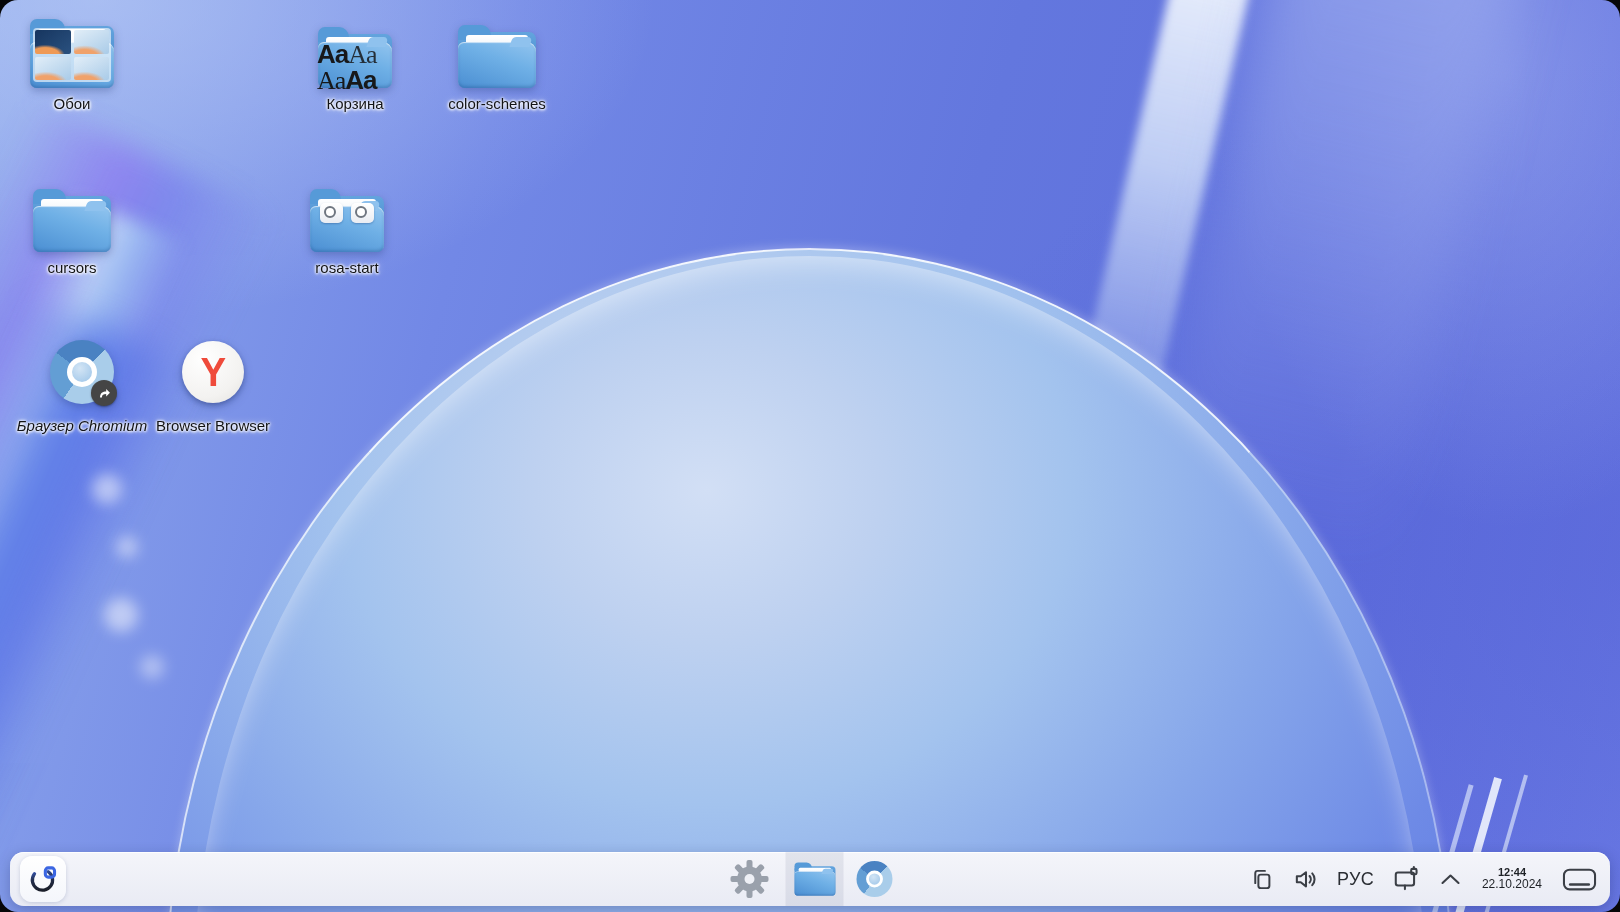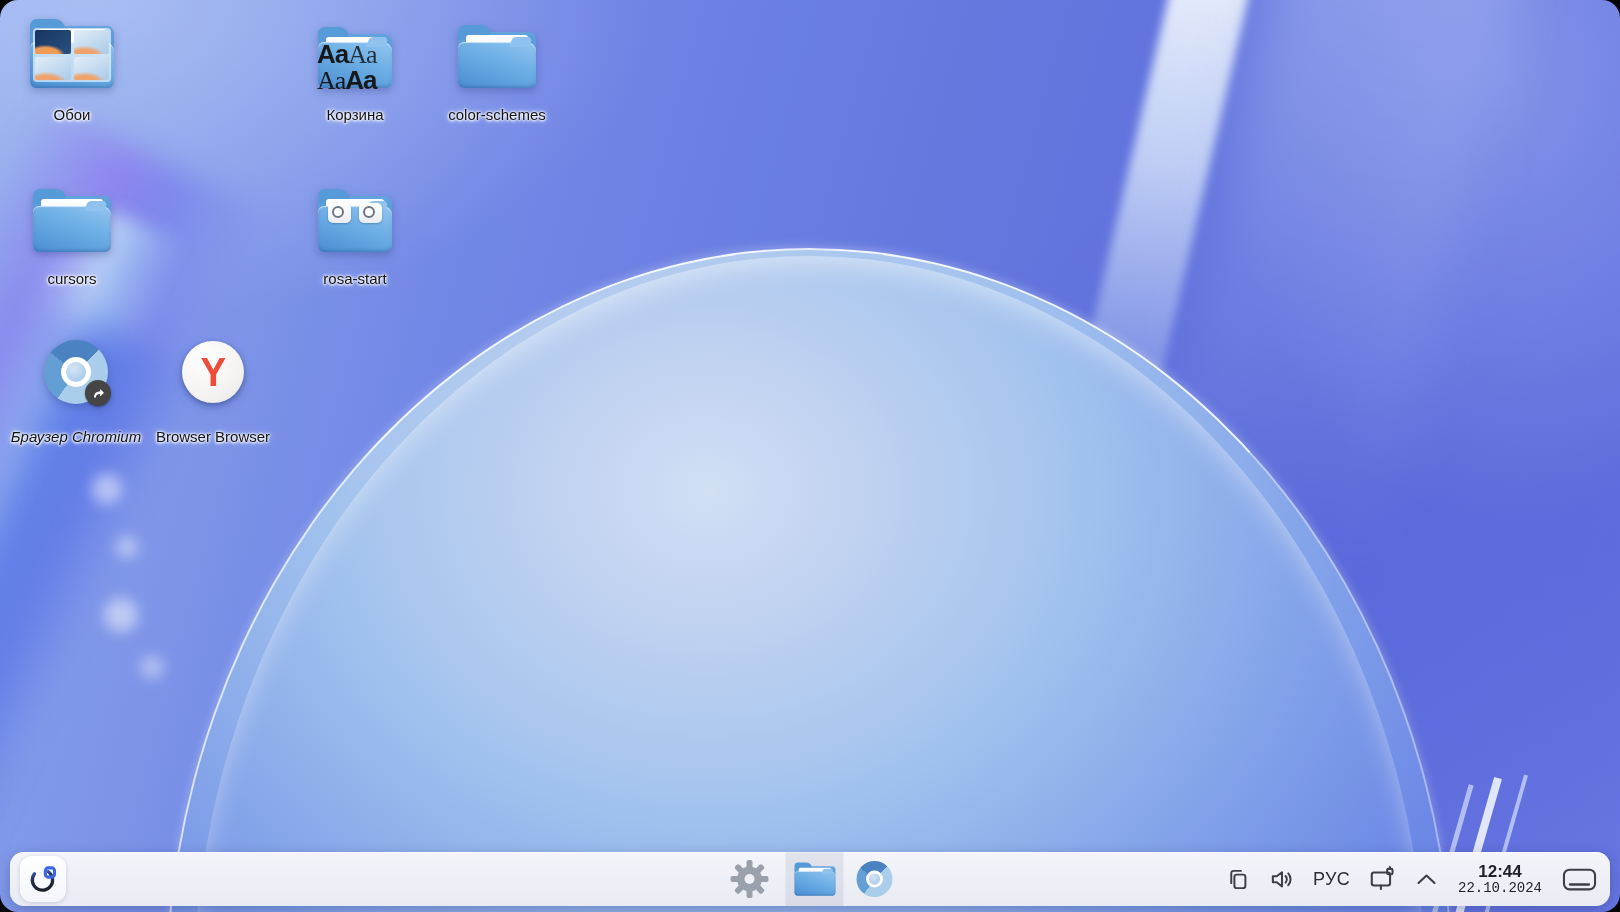--- a/index.html
+++ b/index.html
@@ -32,21 +32,21 @@
     border:2px solid transparent;border-top-color:rgba(255,255,255,.85);border-left-color:rgba(255,255,255,.7);
     border-right-color:rgba(255,255,255,.4);box-shadow:0 -2px 10px rgba(255,255,255,.25);}
   .sphere::before{content:"";position:absolute;inset:6px 26px;border-radius:50%;
     box-shadow:inset 0 14px 30px -8px rgba(255,255,255,.55);}
 
   
   .cell{position:absolute;width:140px;display:flex;flex-direction:column;align-items:center;}
   .icon-box{height:80px;display:flex;align-items:flex-end;justify-content:center;
     filter:drop-shadow(0 3px 4px rgba(25,45,105,.30));}
   .icon-box.round{align-items:center;}
-  .lbl{margin-top:18px;font-size:15px;font-weight:500;color:#121316;text-align:center;line-height:1.22;
+  .lbl{margin-top:7px;font-size:15px;font-weight:500;color:#121316;text-align:center;line-height:1.22;
     max-width:138px;text-shadow:0 0 3px #fff,0 0 3px #fff,0 1px 3px rgba(255,255,255,.95),0 0 7px rgba(255,255,255,.8);}
   .lbl.it{font-style:italic;}
 
   
   .f{position:relative;width:78px;height:64px;}
   .f-back{position:absolute;left:0;top:8px;right:0;bottom:0;border-radius:7px;
     background:linear-gradient(180deg,#63a4de,#3c7ec4);}
   .f-back::before{content:"";position:absolute;top:-7px;left:0;width:42%;height:15px;
     border-radius:7px 10px 0 0;background:#569ad8;}
   .f-paper{position:absolute;left:8px;right:8px;top:11px;height:14px;border-radius:3px;
@@ -128,22 +128,22 @@
   .chrome-wrap .chrome{transform:scale(.5625);transform-origin:0 0;}
   .f-sm-wrap{width:41px;height:34px;position:relative;}
   .f-sm-wrap .f{transform:scale(.525);transform-origin:0 0;}
 
   .tray{position:absolute;right:12px;top:0;height:100%;display:flex;align-items:center;gap:17px;}
   .tray svg{display:block;}
   .tray-ic{display:flex;align-items:center;justify-content:center;cursor:pointer;}
   .kbd{font-size:18px;font-weight:500;color:#2a2d33;letter-spacing:.3px;cursor:pointer;}
   .clock{display:flex;flex-direction:column;align-items:center;line-height:1.12;cursor:pointer;
     color:#1e2126;margin:0 2px;}
-  .clock .t{font-size:17px;font-weight:600;}
-  .clock .d{font-size:14px;font-weight:400;font-family:Liberation Mono, monospace;}
+  .clock .t{font-size:11px;font-weight:600;}
+  .clock .d{font-size:12px;font-weight:400;}
 </style>
 </head>
 <body>
 
 <div class="screen">
 
   <div class="wave wave1"></div>
   <div class="wave wave2"></div>
   <div class="wave wave3"></div>
   <div class="layer streak-bright"></div>
@@ -207,36 +207,36 @@
         <div class="f">
       <div class="f-back"></div>
           <div class="f-paper"></div>
           <div class="f-front"></div>
         </div>
       </div>
     <div class="lbl">color-schemes</div>
   </div>
 
 
-  <div class="cell" style="left:285px;top:172px">
+  <div class="cell" style="left:277px;top:172px">
     <div class="icon-box">
         <div class="f" style="width:74px;height:64px">
       <div class="f-back"></div>
           <div class="f-paper"></div>
           <div class="f-front"></div>
       <div class="badges">
         <div class="badge"></div>
             <div class="badge"></div>
       </div>
         </div>
       </div>
     <div class="lbl">rosa-start</div>
   </div>
 
-  <div class="cell" style="left:6px;top:334px">
+  <div class="cell" style="left:12px;top:334px">
     <div class="icon-box round" style="height:76px">
         <div class="chrome">
       <div class="sc-badge">
         <svg width="15" height="15" viewBox="0 0 16 16">
               <path d="M3.2 12.2 C3.2 7.4 6.2 5.8 9.8 5.8 L9.8 3.2 L13.8 7.2 L9.8 11.2 L9.8 8.6 C7 8.6 5.2 9.6 5.2 12.2 Z" fill="#fff"></path>
             </svg>
       </div>
         </div>
       </div>
     <div class="lbl it">Браузер Chromium</div>

